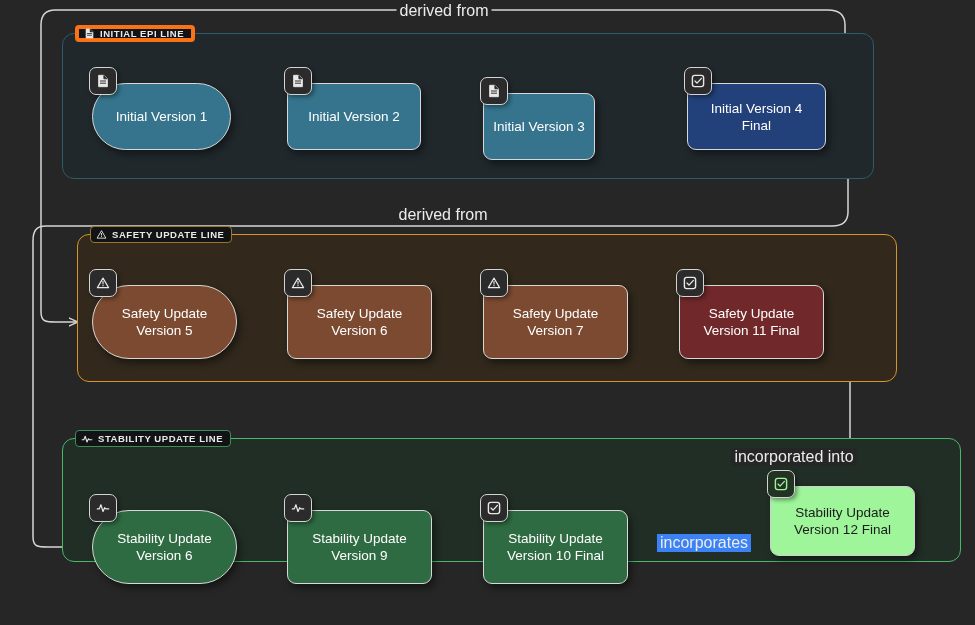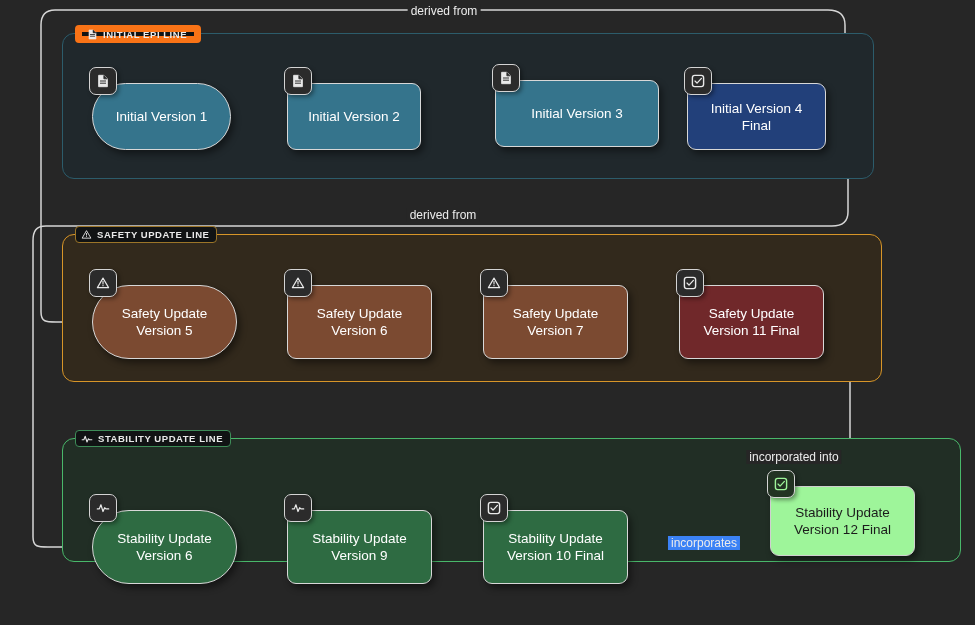--- a/index.html
+++ b/index.html
@@ -7,30 +7,30 @@
     width:975px;height:625px;overflow:hidden;
     font-family:"Liberation Sans","DejaVu Sans",sans-serif;
     position:relative;
   }
   #canvas{position:absolute;inset:0;width:975px;height:625px;background:#262626;}
   #edges{position:absolute;left:0;top:0;width:975px;height:625px;pointer-events:none;}
 
   
   .panel{position:absolute;border-radius:12px;box-sizing:border-box;}
   .panel.epi{border:1.5px solid #2c5c6b;background:#20282c;}
-  .panel.safety{border:1.5px solid #d79528;background:#32291c;}
+  .panel.safety{border:1.5px solid #d79528;background:#32291c;margin-left:15px;}
   .panel.stability{border:1.5px solid #49b76a;background:#212e25;}
 
   .panel-label{
     position:absolute;display:flex;align-items:center;gap:5px;
     background:#111314;border-radius:4px;padding:2px 7px 2px 5px;
     font-size:9.5px;letter-spacing:.55px;font-weight:700;color:#e9e9e9;
     white-space:nowrap;box-sizing:border-box;height:17px;
   }
-  .panel-label.epi{border:7px solid #f97316;top:-9px;left:12px;}
+  .panel-label.epi{border:4px solid #f97316;top:-9px;left:12px;}
   .panel-label.safety{border:1px solid #9c7528;top:-9px;left:12px;}
   .panel-label.stability{border:1px solid #3e8c58;top:-9px;left:12px;}
   .panel-label svg{display:block;}
 
   
   .node{
     position:absolute;box-sizing:border-box;
     display:flex;align-items:center;justify-content:center;text-align:center;
     border-radius:9px;border:1.5px solid #d8d8d8;
     font-size:13.5px;line-height:17px;color:#ffffff;
@@ -52,21 +52,21 @@
     width:26px;height:26px;border-radius:7px;
     border:1.5px solid #d4d4d4;background:#2b2b2b;
     display:flex;align-items:center;justify-content:center;
     box-shadow:2px 2px 4px rgba(0,0,0,.4);
   }
   .node.stability-final .node-badge{background:#233323;}
   .node-badge svg{display:block;}
 
   
   .edge-label{
-    position:absolute;color:#ececec;font-size:12px;
+    position:absolute;color:#ececec;font-size:16px;
     background:#262626;padding:0 3px;white-space:nowrap;
     transform:translate(-50%,-50%);
   }
   .edge-label.on-green{background:#3b82f6;}
 </style>
 </head>
 <body>
 
 <div id="canvas">
 
@@ -155,21 +155,21 @@
     <div class="node-badge">
       <svg width="14" height="14" viewBox="0 0 16 16">
         <path d="M3 1.5h6l4 4v9H3z" fill="#e9e9e9" stroke="#e9e9e9" stroke-width="1" stroke-linejoin="round"></path>
         <path d="M9 1.5v4h4" fill="#2b2b2b" stroke="#2b2b2b" stroke-width="1" stroke-linejoin="round"></path>
         <path d="M5 8h6M5 10.5h6" stroke="#2b2b2b" stroke-width="1.1" stroke-linecap="round"></path>
       </svg>
     </div>
     <span class="label">Initial Version 2</span>
   </div>
 
-  <div class="node epi" style="left:483px;top:80px;width:164px;height:67px;margin-left:12px;">
+  <div class="node epi" style="left:483px;top:93px;width:112px;height:67px;">
     <div class="node-badge">
       <svg width="14" height="14" viewBox="0 0 16 16">
         <path d="M3 1.5h6l4 4v9H3z" fill="#e9e9e9" stroke="#e9e9e9" stroke-width="1" stroke-linejoin="round"></path>
         <path d="M9 1.5v4h4" fill="#2b2b2b" stroke="#2b2b2b" stroke-width="1" stroke-linejoin="round"></path>
         <path d="M5 8h6M5 10.5h6" stroke="#2b2b2b" stroke-width="1.1" stroke-linecap="round"></path>
       </svg>
     </div>
     <span class="label">Initial Version 3</span>
   </div>
 

